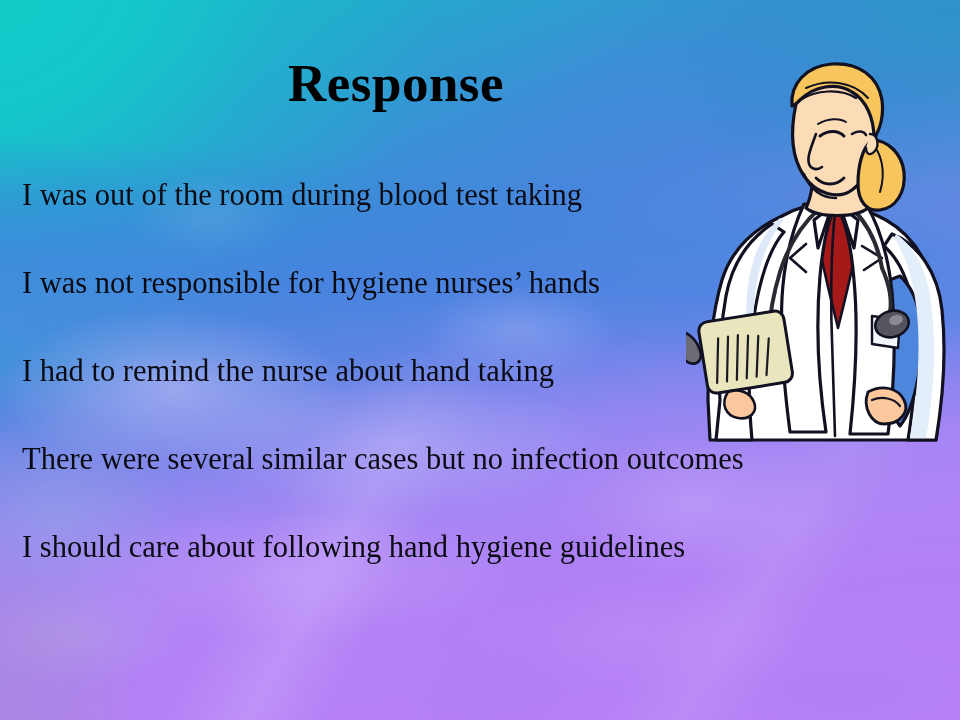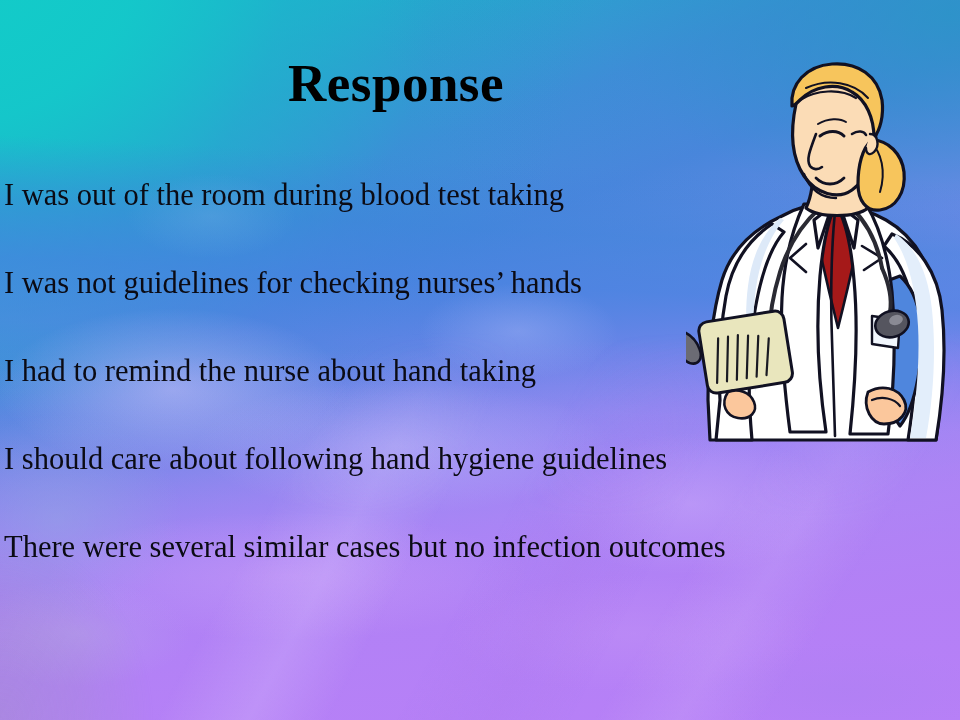--- a/index.html
+++ b/index.html
@@ -130,21 +130,21 @@
     font-size: 53px;
     font-weight: bold;
     color: #000000;
     letter-spacing: 0.5px;
     line-height: 1.05;
   }
 
   
   .body-text {
     position: absolute;
-    left: 4px;
+    left: 22px;
     top: 180px;
     width: 910px;
   }
   .line {
     font-size: 30.5px;
     color: #0b0b14;
     line-height: 1;
     height: 88px;
     white-space: nowrap;
   }
@@ -171,24 +171,24 @@
   <div class="bg-layer bg-blueband"></div>
   <div class="bg-layer bg-purplewash"></div>
   <div class="bg-layer bg-clouds"></div>
   <div class="bg-layer bg-streaks"></div>
   <div class="bg-layer bg-cornerpanel"></div>
 
   <div class="title">Response</div>
 
   <div class="body-text">
     <div class="line">I was out of the room during blood test taking</div>
-    <div class="line">I was not guidelines for checking nurses’ hands</div>
+    <div class="line">I was not responsible for hygiene nurses’ hands</div>
     <div class="line">I had to remind the nurse about hand taking</div>
+    <div class="line">There were several similar cases but no infection outcomes</div>
     <div class="line">I should care about following hand hygiene guidelines</div>
-    <div class="line">There were several similar cases but no infection outcomes</div>
   </div>
 
   <div class="doctor">
     <svg viewBox="0 0 280 410" xmlns="http://www.w3.org/2000/svg">
       <g stroke="#111122" stroke-width="3.2" stroke-linecap="round" stroke-linejoin="round" fill="none">
 
         <path d="M96 168 C70 180 46 200 36 232 C26 266 22 310 22 352 L24 392 L250 392
                  C256 352 258 300 252 260 C246 216 228 188 200 172
                  C184 163 170 158 150 156 C128 154 110 160 96 168 Z" fill="#ffffff"></path>
 

